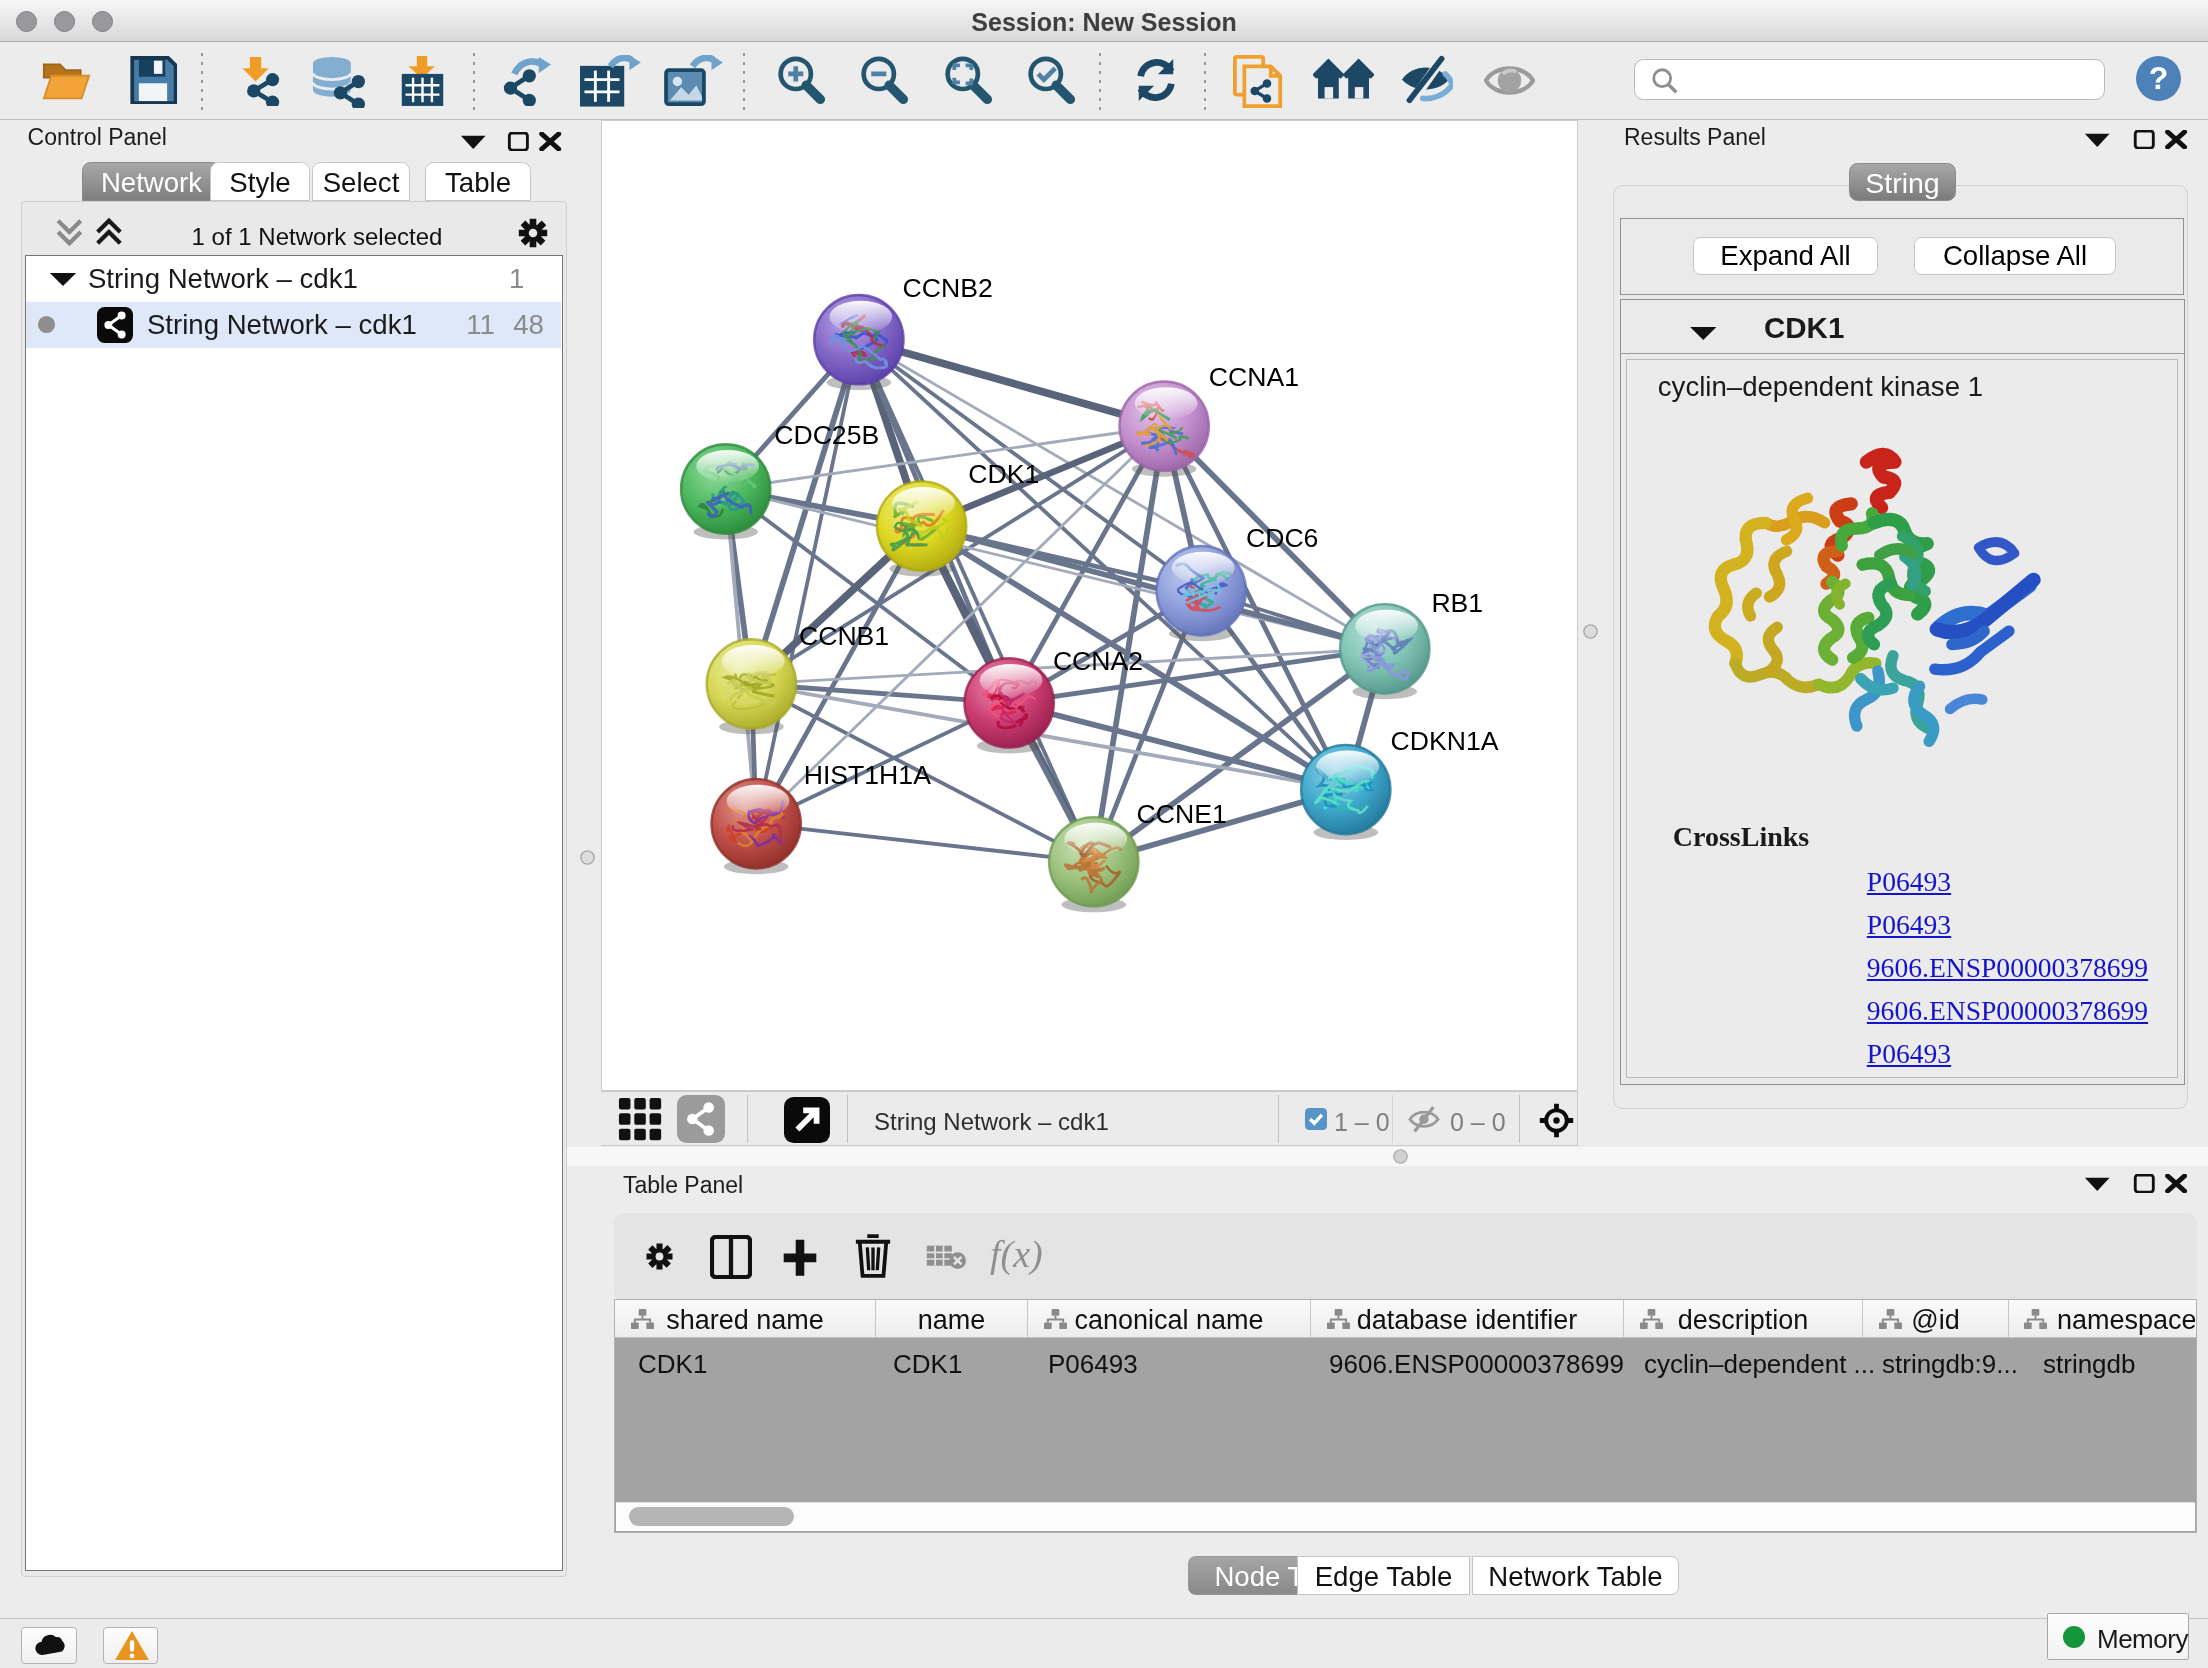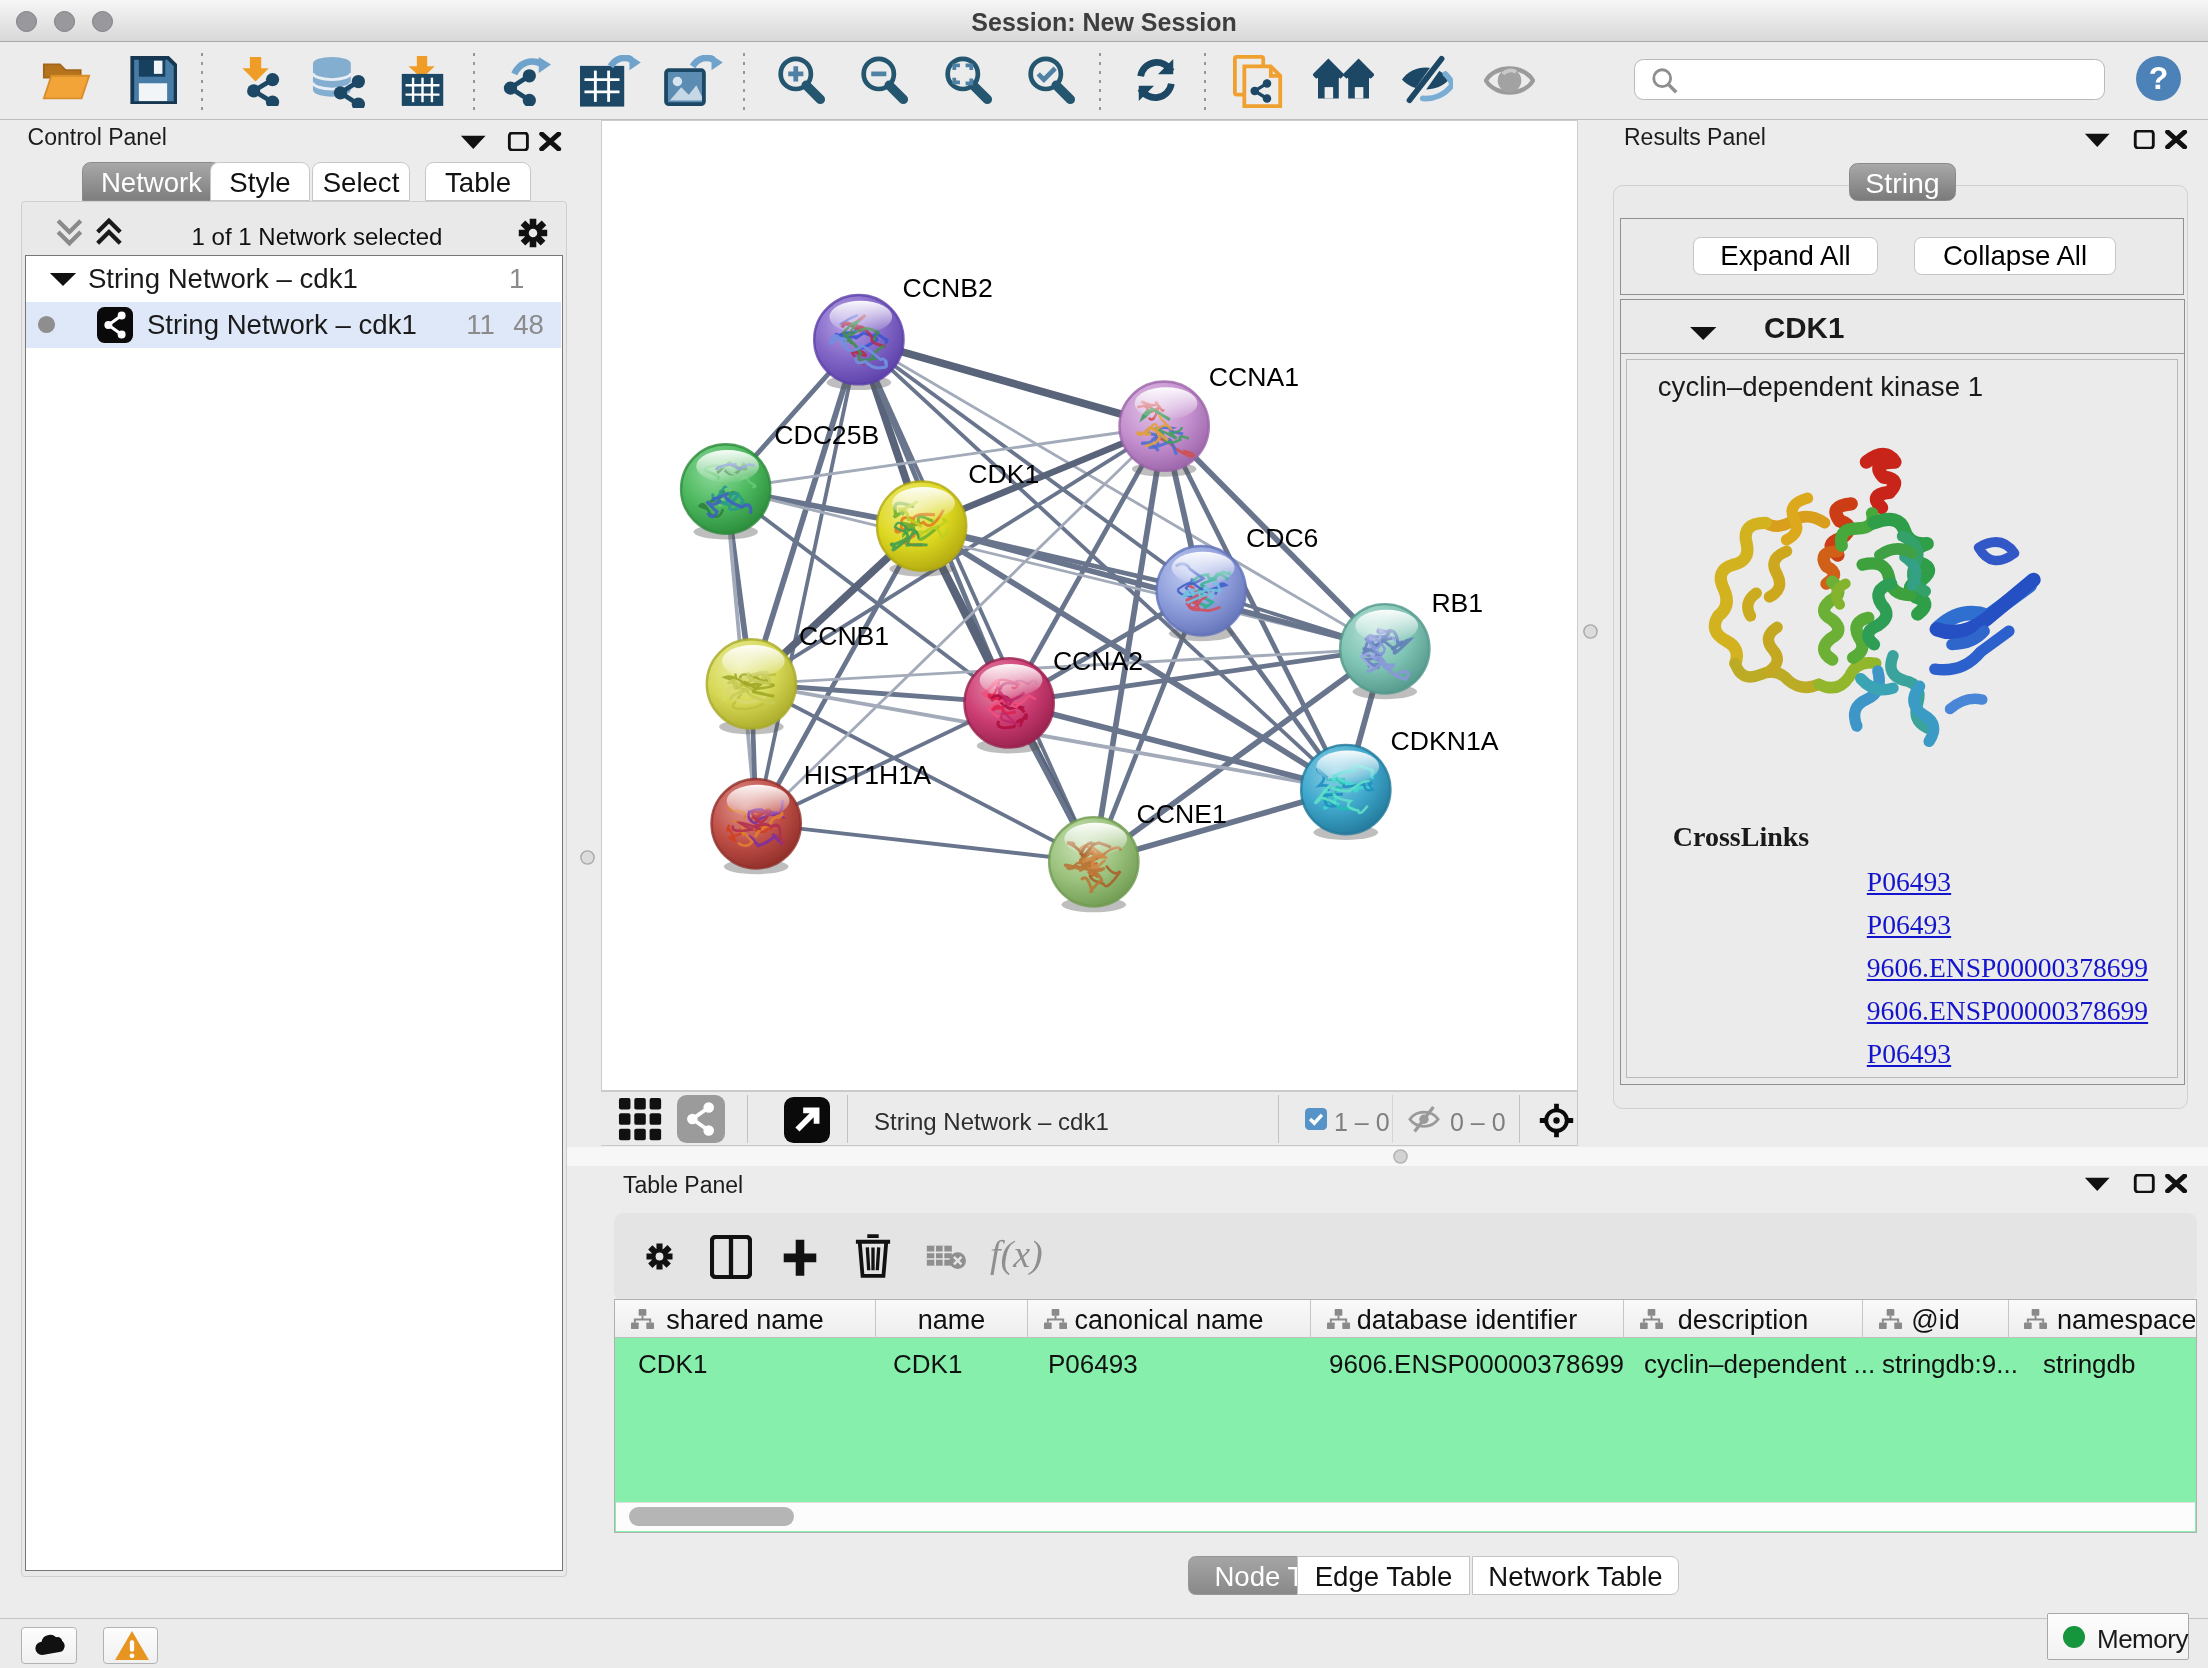--- a/index.html
+++ b/index.html
@@ -40,21 +40,21 @@
 #rp-box1 { left:1620px; top:218px; width:564px; height:77px; border:1.9px solid #909090; }
 .rbtn { position:absolute; top:237px; height:38px; background:#fff; border:1px solid #c5c5c5; border-radius:7.6px; font-size:27.6px; text-align:center; color:#000; }
 #rp-box2 { left:1620px; top:299px; width:565px; height:786px; border:1.9px solid #909090; }
 #rp-hdr { position:absolute; left:0; top:0; width:100%; height:54px; border-bottom:1.9px solid #9c9c9c; }
 #rp-inner { position:absolute; left:4.8px; top:59px; width:552px; height:719px; border:1px solid #b9b9b9; background:#ebebeb; }
 .serif { font-family:"Liberation Serif", serif; }
 .xlink { color:#1414cc; text-decoration:underline; }
 
 #tp-title { left:623px; top:1172px; font-size:23px; color:#1c1c1c; }
 #tp-toolbar { left:614px; top:1213px; width:1583px; height:88px; background:#e4e4e4; border-radius:9.5px; }
-#tbl { left:614px; top:1299px; width:1583px; height:234px; background:#86efac; border:1px solid #b0b0b0; }
+#tbl { left:614px; top:1299px; width:1583px; height:234px; background:#a3a3a3; border:1px solid #b0b0b0; }
 #tbl-head { position:absolute; left:0; top:0; width:100%; height:38px; background:linear-gradient(#fafafa,#ededed); border-bottom:1px solid #c0c0c0; }
 .th { position:absolute; top:0; height:38px; border-right:1px solid #c6c6c6; }
 .th .lbl { position:absolute; width:100%; text-align:center; top:4.8px; font-size:27px; color:#111; }
 .td { position:absolute; top:49px; font-size:26px; color:#111; }
 #tbl-scroll { position:absolute; left:1px; bottom:1px; width:1579px; height:29.5px; background:#fcfcfc; border-top:1px solid #e0e0e0; }
 #tbl-thumb { position:absolute; left:13.3px; top:4.8px; width:165px; height:19px; background:#b5b5b5; border-radius:9.5px; }
 .btab { position:absolute; top:1556px; height:39px; background:#fff; border:1px solid #c3c3c3; font-size:27.6px; text-align:center; color:#111; }
 .btab.sel { background:linear-gradient(#a5a5a5,#898989); color:#fff; border-color:#979797; }
 
 #statusbar { left:0; top:1618px; width:2208px; height:50px; background:#ebebeb; border-top:1px solid #c3c3c3; }

